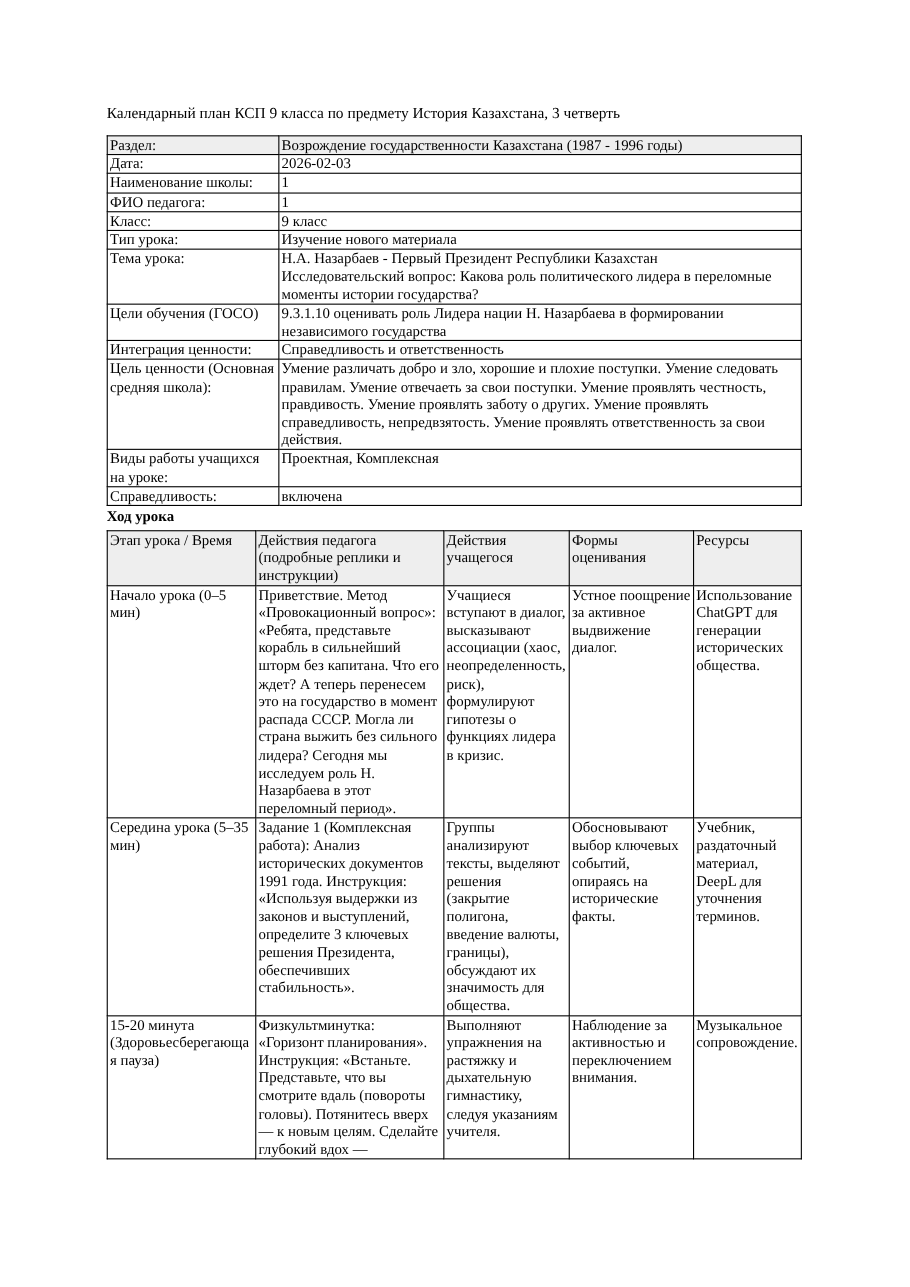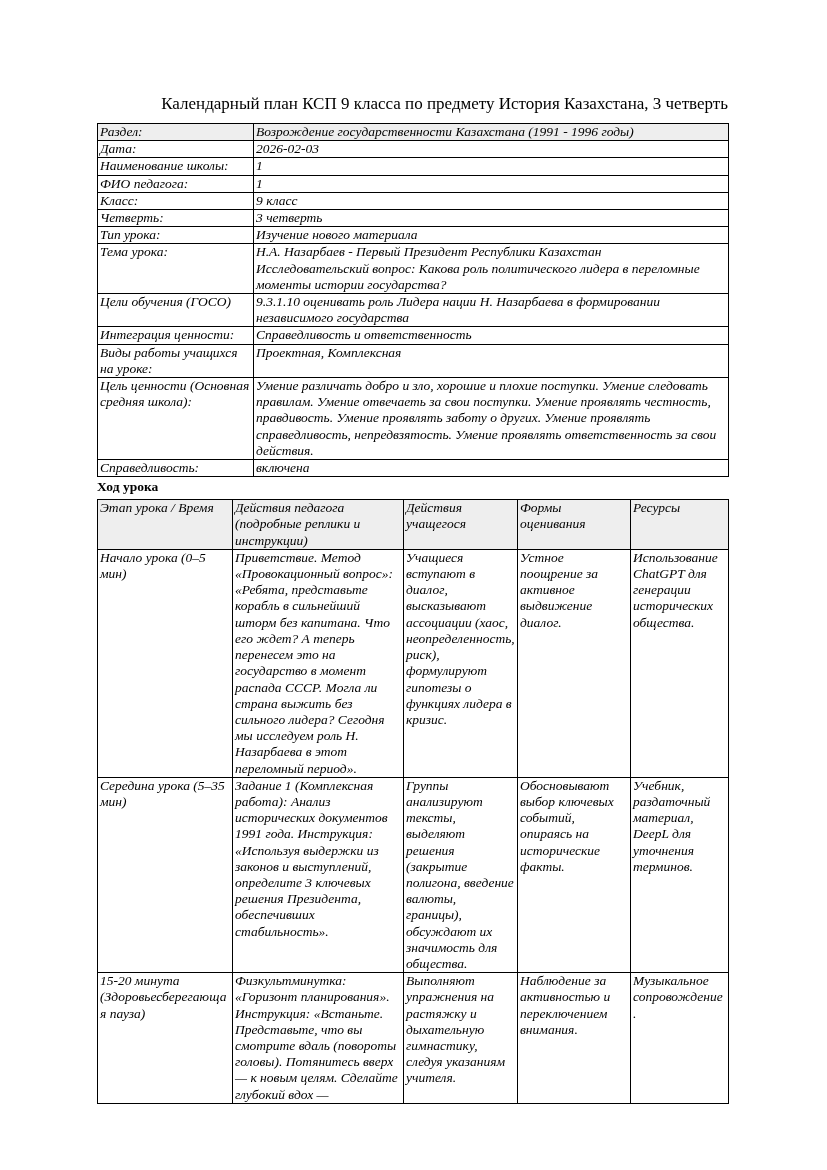--- a/index.html
+++ b/index.html
@@ -14,31 +14,29 @@
     position: relative;
     width: 827px; height: 1170px;
     background: #ffffff;
   }
   .content {
     position: absolute;
     left: 97px; top: 96px;
     width: 631px;
   }
   .doc-title {
-    font-size: 17px;
+    font-size: 14px;
     line-height: 16px;
     margin: 0 0 11px 0;
     white-space: nowrap;
-    text-align: right;
   }
   table {
     border-collapse: collapse;
     table-layout: fixed;
     width: 631px;
-    font-style: italic;
   }
   td, th {
     border: 1px solid #000000;
     vertical-align: top;
     text-align: left;
     padding: 0 2px;
     font-size: 13.5px;
     line-height: 16.2px;
     font-weight: normal;
     white-space: pre-line;
@@ -71,66 +69,62 @@
     <div class="doc-title">Календарный план КСП 9 класса по предмету История Казахстана, 3 четверть</div>
 
     <table class="info-table">
       <colgroup>
           <col class="info-c1">
           <col class="info-c2">
         </colgroup>
       <tbody>
         <tr class="hdr">
           <td>Раздел:</td>
-          <td>Возрождение государственности Казахстана (1991 - 1996 годы)</td>
+          <td>Возрождение государственности Казахстана (1987 - 1996 годы)</td>
         </tr>
         <tr>
           <td>Дата:</td>
           <td>2026-02-03</td>
         </tr>
         <tr>
           <td>Наименование школы:</td>
           <td>1</td>
         </tr>
         <tr>
           <td>ФИО педагога:</td>
           <td>1</td>
         </tr>
         <tr>
           <td>Класс:</td>
           <td>9 класс</td>
-        </tr>
-        <tr>
-          <td>Четверть:</td>
-          <td>3 четверть</td>
         </tr>
         <tr>
           <td>Тип урока:</td>
           <td>Изучение нового материала</td>
         </tr>
         <tr>
           <td>Тема урока:</td>
           <td>Н.А. Назарбаев - Первый Президент Республики Казахстан
 Исследовательский вопрос: Какова роль политического лидера в переломные моменты истории государства?</td>
         </tr>
         <tr>
           <td>Цели обучения (ГОСО)</td>
           <td>9.3.1.10 оценивать роль Лидера нации Н. Назарбаева в формировании независимого государства</td>
         </tr>
         <tr>
           <td>Интеграция ценности:</td>
           <td>Справедливость и ответственность</td>
         </tr>
         <tr>
+          <td>Цель ценности (Основная средняя школа):</td>
+          <td>Умение различать добро и зло, хорошие и плохие поступки. Умение следовать правилам. Умение отвечаеть за свои поступки. Умение проявлять честность, правдивость. Умение проявлять заботу о других. Умение проявлять справедливость, непредвзятость. Умение проявлять ответственность за свои действия.</td>
+        </tr>
+        <tr>
           <td>Виды работы учащихся на уроке:</td>
           <td>Проектная, Комплексная</td>
-        </tr>
-        <tr>
-          <td>Цель ценности (Основная средняя школа):</td>
-          <td>Умение различать добро и зло, хорошие и плохие поступки. Умение следовать правилам. Умение отвечаеть за свои поступки. Умение проявлять честность, правдивость. Умение проявлять заботу о других. Умение проявлять справедливость, непредвзятость. Умение проявлять ответственность за свои действия.</td>
         </tr>
         <tr>
           <td>Справедливость:</td>
           <td>включена</td>
         </tr>
       </tbody>
     </table>
 
     <div class="section-heading">Ход урока</div>
 

